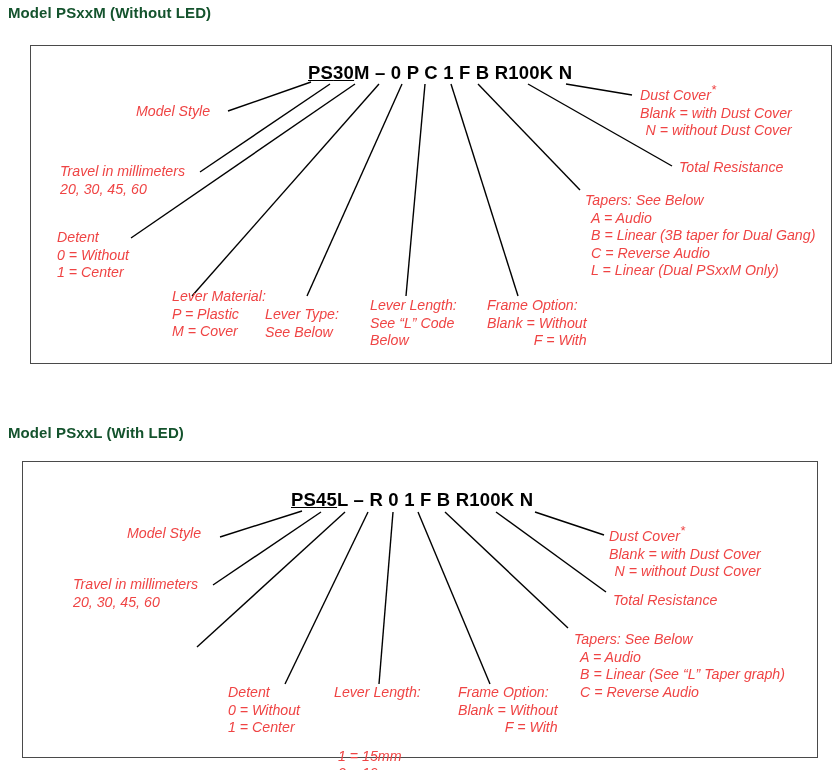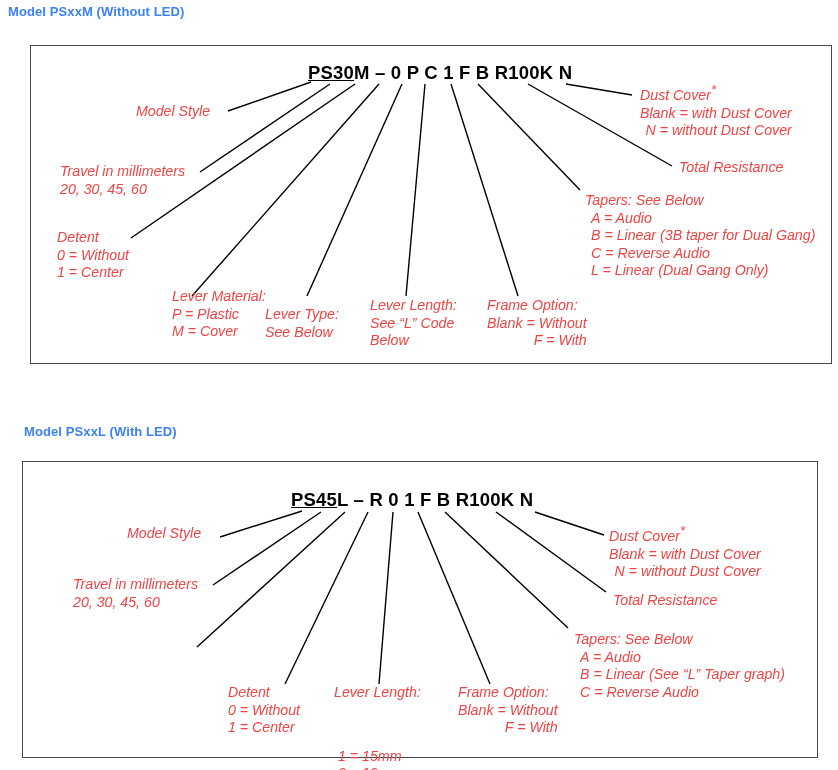--- a/index.html
+++ b/index.html
@@ -15,23 +15,23 @@
     position: relative;
     overflow: hidden;
   }
   .page {
     position: relative;
     width: 838px;
     height: 770px;
   }
   .section-title {
     position: absolute;
-    font-size: 13px;
+    font-size: 15px;
     font-weight: bold;
-    color: #3b82f6;
+    color: #14532d;
     white-space: nowrap;
     letter-spacing: 0.1px;
     text-align: right;
   }
   .diagram-box {
     position: absolute;
     border: 1.5px solid #4a4a4a;
     box-sizing: border-box;
     background: #fff;
   }
@@ -142,32 +142,32 @@
     <div>Frame Option:</div>
     <div>Blank = Without</div>
     <div style="text-align:right;">F = With</div>
   </div>
 
   <div class="label" style="left:585px; top:192px;">
     <div>Tapers: See Below</div>
     <div style="padding-left:6px;">A = Audio</div>
     <div style="padding-left:6px;">B = Linear (3B taper for Dual Gang)</div>
     <div style="padding-left:6px;">C = Reverse Audio</div>
-    <div style="padding-left:6px;">L = Linear (Dual Gang Only)</div>
+    <div style="padding-left:6px;">L = Linear (Dual PSxxM Only)</div>
   </div>
 
   <div class="label" style="left:679px; top:159px;">Total Resistance</div>
 
   <div class="label" style="left:640px; top:87px;">
     <div><span>Dust Cover</span><span class="star">*</span></div>
     <div>Blank = with Dust Cover</div>
     <div style="text-align:right;">N = without Dust Cover</div>
   </div>
 
-  <div class="section-title" style="left:24px; top:424px;">Model PSxxL (With LED)</div>
+  <div class="section-title" style="left:8px; top:424px;">Model PSxxL (With LED)</div>
 
   <div class="diagram-box" style="left:22px; top:461px; width:796px; height:297px;"></div>
 
   <div class="partnumber" style="left:291px; top:489px;">
     <span class="u">PS</span><span class="u">45</span><span>L</span><span> – R 0 1 F B R100K N</span>
   </div>
 
   <svg class="leaders">
 
     <line x1="220" y1="537" x2="302" y2="511"></line>

